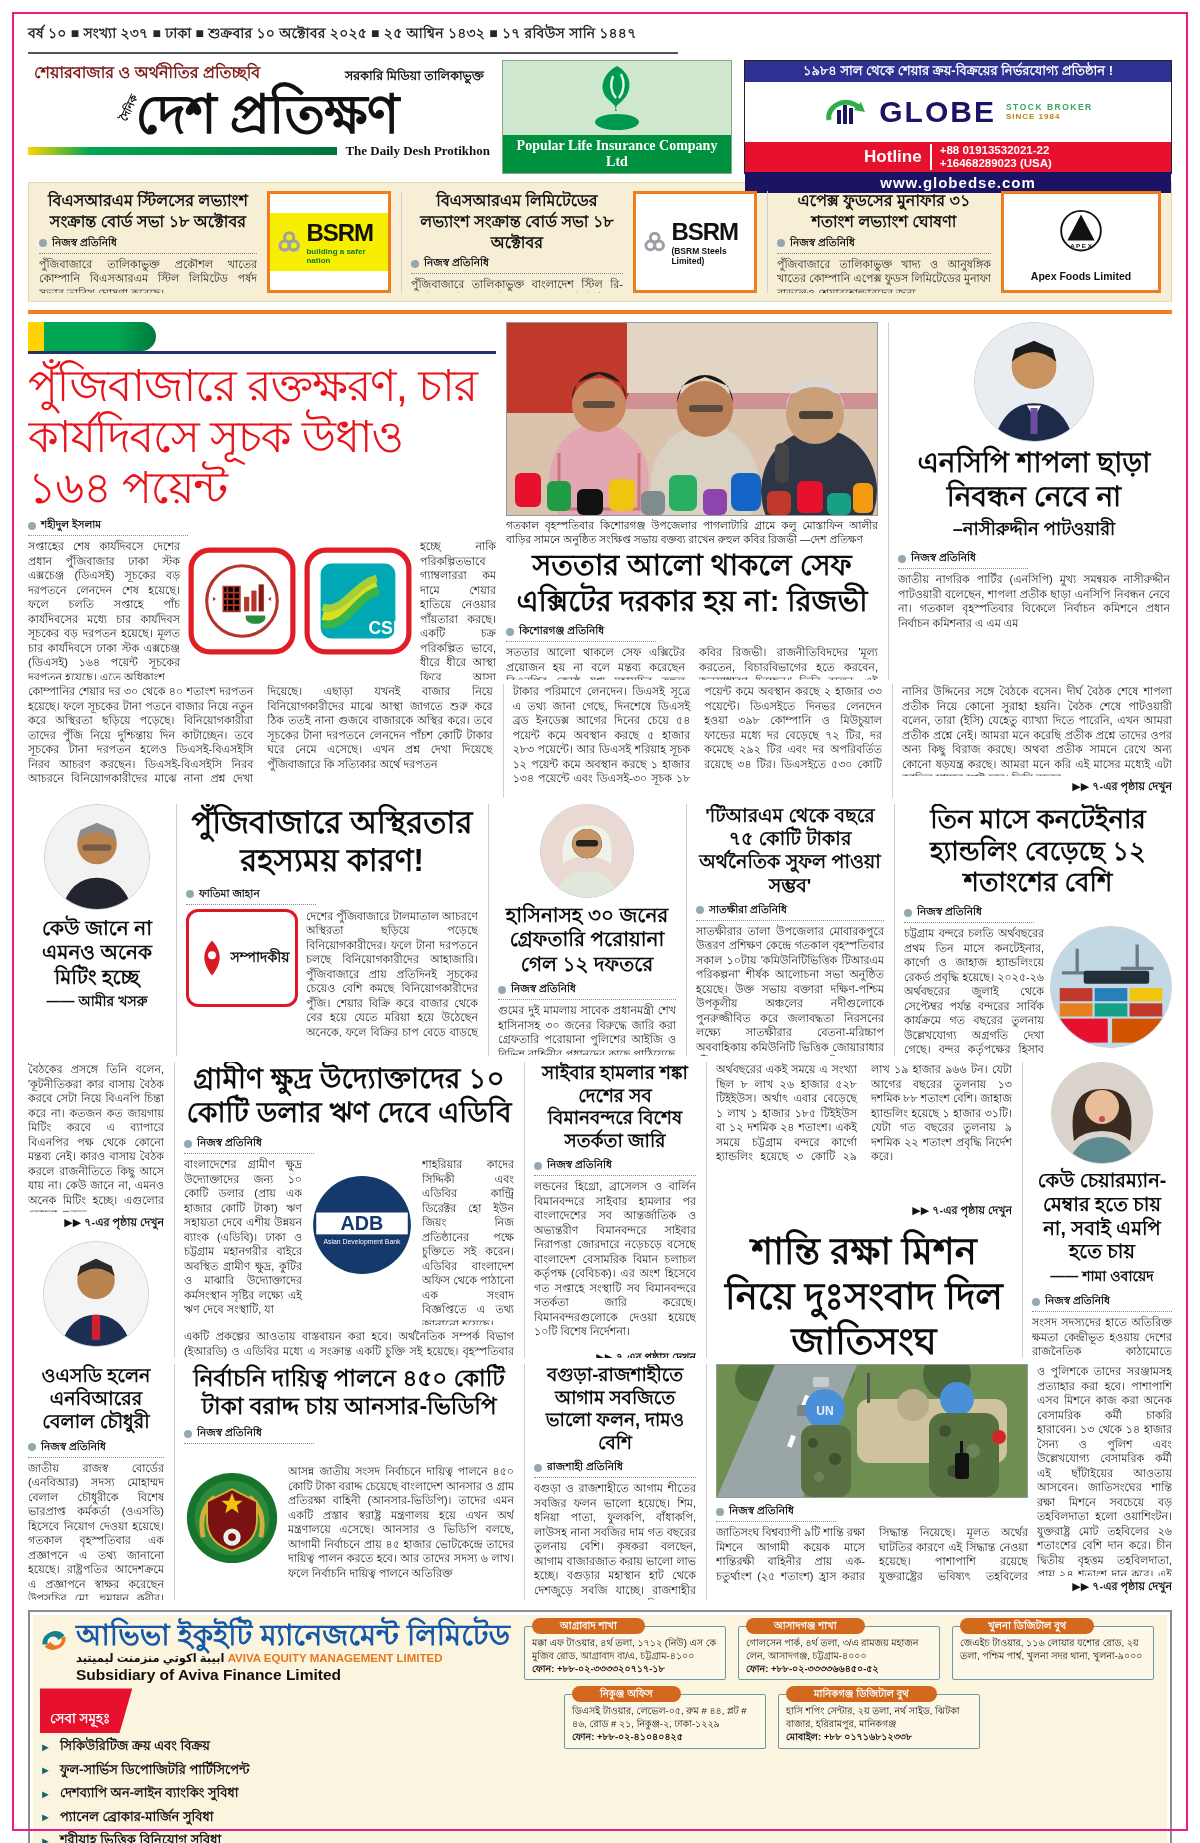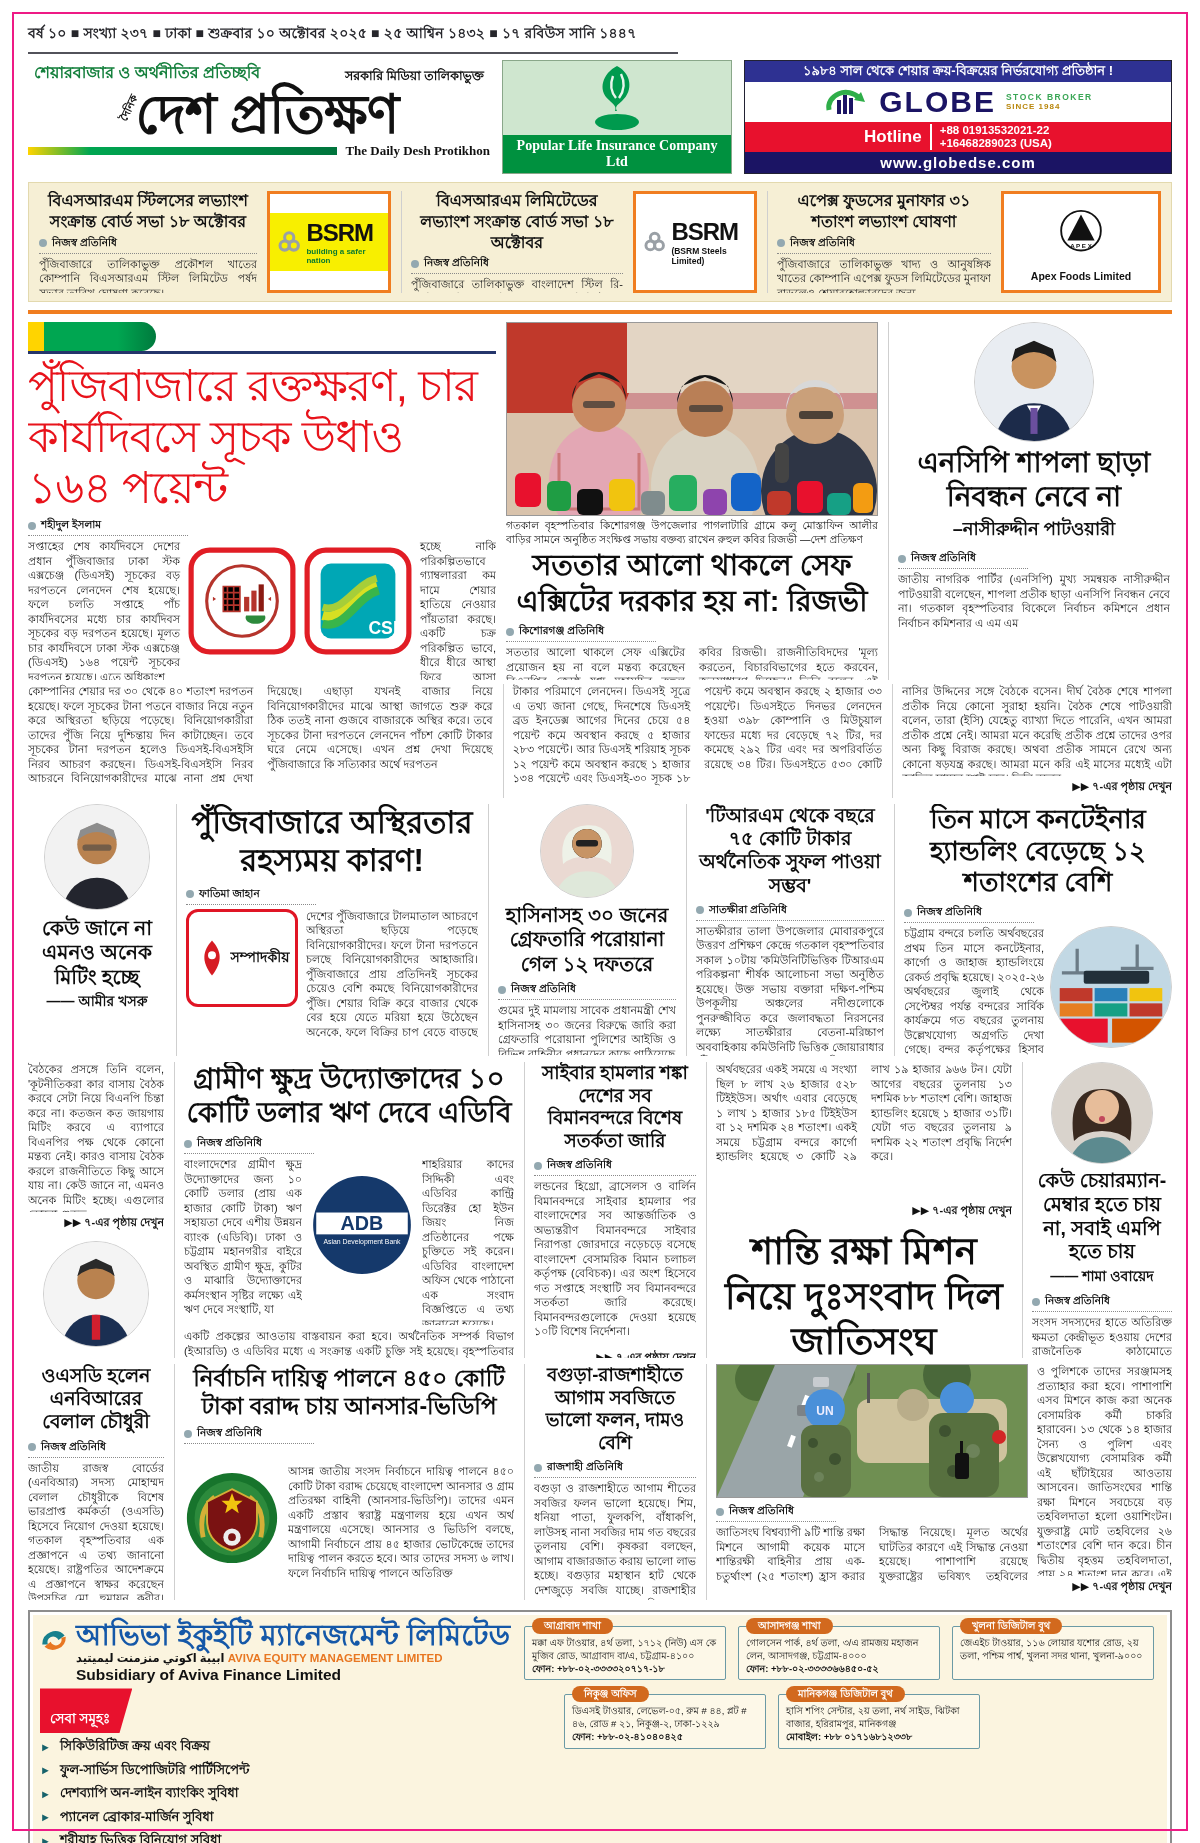--- a/index.html
+++ b/index.html
@@ -3,34 +3,34 @@
 <meta charset="utf-8">
 <style>
   html,body{margin:0;padding:0;background:#fff;font-family:"Liberation Sans","DejaVu Sans",sans-serif;color:#111}
   .page{position:relative;width:1200px;height:1843px;margin:0 auto;background:#fff;overflow:hidden}
   .frame{position:absolute;inset:12px;border:2px solid #ee1a85;pointer-events:none;z-index:5}
   .content{position:absolute;left:28px;top:20px;width:1144px}
   .dateline{font-size:14px;font-weight:700;color:#26262b;padding:2px 0 6px;border-bottom:2px solid #52525a;width:650px;letter-spacing:.2px}
   .mast-row{display:flex;gap:12px;margin-top:6px;height:114px}
   .mast{width:462px;display:flex;flex-direction:column;justify-content:flex-start}
   .tag-row{display:flex;justify-content:space-between;align-items:flex-end;padding:0 6px}
-  .tag-red{color:#15803d;font-weight:800;font-size:16px}
+  .tag-red{color:#7f1d1d;font-weight:800;font-size:16px}
   .tag-blk{font-weight:800;font-size:12.5px}
   .mast-title{display:flex;align-items:center;justify-content:center;gap:2px}
   .daily{display:inline-block;transform:rotate(-65deg);font-size:11px;font-weight:800;width:14px}
   .title-bn{font-size:54px;font-weight:900;line-height:1.0;letter-spacing:-1px;white-space:nowrap}
   .mast-bot{display:flex;align-items:center;gap:8px;margin-top:2px}
   .green-bar{flex:1;height:8px;background:linear-gradient(90deg,#ffd400,#00a651 20%,#00743c)}
   .mast-en{font-family:"Liberation Serif","DejaVu Serif",serif;font-weight:700;font-size:13px;white-space:nowrap}
   .ad-pop{width:228px;border:1px solid #8aa78a;background:#cfe6cf;display:flex;flex-direction:column}
   .ad-pop .pl-logo{flex:1;display:flex;align-items:center;justify-content:center}
   .pl-strip{background:#00913f;color:#fff;font-weight:800;font-size:14px;text-align:center;padding:3px 2px;font-family:"Liberation Serif",serif}
   .ad-globe{flex:1;border:1px solid #223;display:flex;flex-direction:column}
   .g-top{background:#2e3192;color:#fff;font-size:13px;font-weight:800;text-align:center;padding:2px 10px;line-height:1.3}
-  .g-mid{display:flex;align-items:center;justify-content:center;gap:10px;background:#fff;padding:2px 0;flex:1}
+  .g-mid{display:flex;align-items:center;justify-content:center;gap:10px;background:#fff;padding:12px 0;flex:1}
   .g-brand{font-size:30px;font-weight:900;color:#1b1464;letter-spacing:2px;line-height:1}
   .g-txt{display:flex;flex-direction:column;align-items:flex-start}
   .g-sub{font-size:8.5px;font-weight:800;color:#3aa655;letter-spacing:1.5px}
   .g-since{font-size:8px;font-weight:700;color:#b8860b;letter-spacing:1px}
   .g-hot{display:flex;align-items:center;justify-content:center;gap:8px;background:#e8112d;color:#fff;padding:2px 4px}
   .g-hotlabel{font-size:17px;font-weight:900}
   .g-phones{font-size:11.5px;font-weight:800;line-height:1.15;border-left:2px solid #fff;padding-left:8px}
   .g-site{background:#1b1464;color:#fff;text-align:center;font-weight:900;font-size:15px;letter-spacing:1px;padding:2px 0}
   .briefs{display:flex;gap:10px;background:#f6efd5;border:1px solid #e3d9ae;margin-top:8px;padding:8px 10px;height:102px}
   .brief{display:flex;flex-direction:column;overflow:hidden}
@@ -66,21 +66,21 @@
   .av-title{color:#1558a8;font-weight:900;font-size:29px;line-height:1.05;white-space:nowrap}
   .av-sub1{font-size:11.5px;margin-top:1px}
   .av-ar{color:#111;font-weight:700}
   .av-en{color:#e87722;font-weight:800}
   .av-sub2{font-weight:900;font-size:15.5px;margin:1px 0 4px}
   .badge{background:#e8112d;color:#fff;font-weight:800;font-size:13.5px;padding:20px 22px 2px 10px;display:inline-block;clip-path:polygon(0 0,100% 0,86% 100%,0 100%)}
   .svc{font-size:13px;font-weight:700;margin:2.5px 0;display:flex;align-items:center;gap:9px}
   .svc b{color:#16626b;font-size:11px}
   .branches{flex:1;display:flex;flex-wrap:wrap;gap:14px 12px;align-content:flex-start;padding-top:6px}
   .branch{border:1px solid #6b9aa5;background:#fdf8e8;font-size:9.5px;line-height:1.35;padding:10px 7px 4px;position:relative;border-radius:2px;width:186px}
-  .branch-tag{position:absolute;top:-9px;left:7px;background:#d2691e;color:#fff;font-weight:800;font-size:10px;padding:1px 12px;border-radius:9px;white-space:nowrap}
+  .branch-tag{position:absolute;top:-9px;left:7px;background:#d2691e;color:#fff;font-weight:800;font-size:10px;padding:1px 28px;border-radius:9px;white-space:nowrap}
   .av-banner{background:#29abe2;color:#fff;font-weight:900;font-size:21px;text-align:center;padding:2px 0;margin:4px 0 3px 230px;border-radius:14px 0 0 2px}
   svg{display:block}
 </style>
 </head>
 <body>
 
 <div class="page">
   <div class="frame"></div>
   <div class="content">
 

